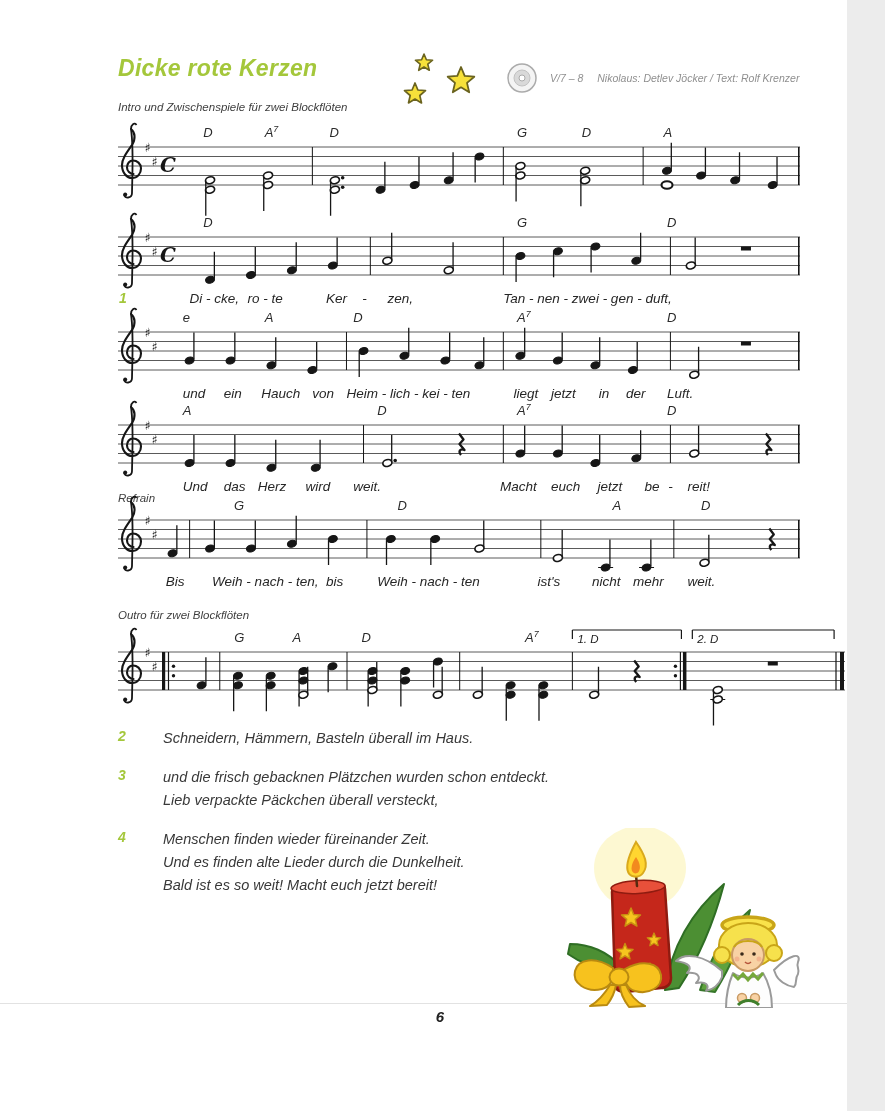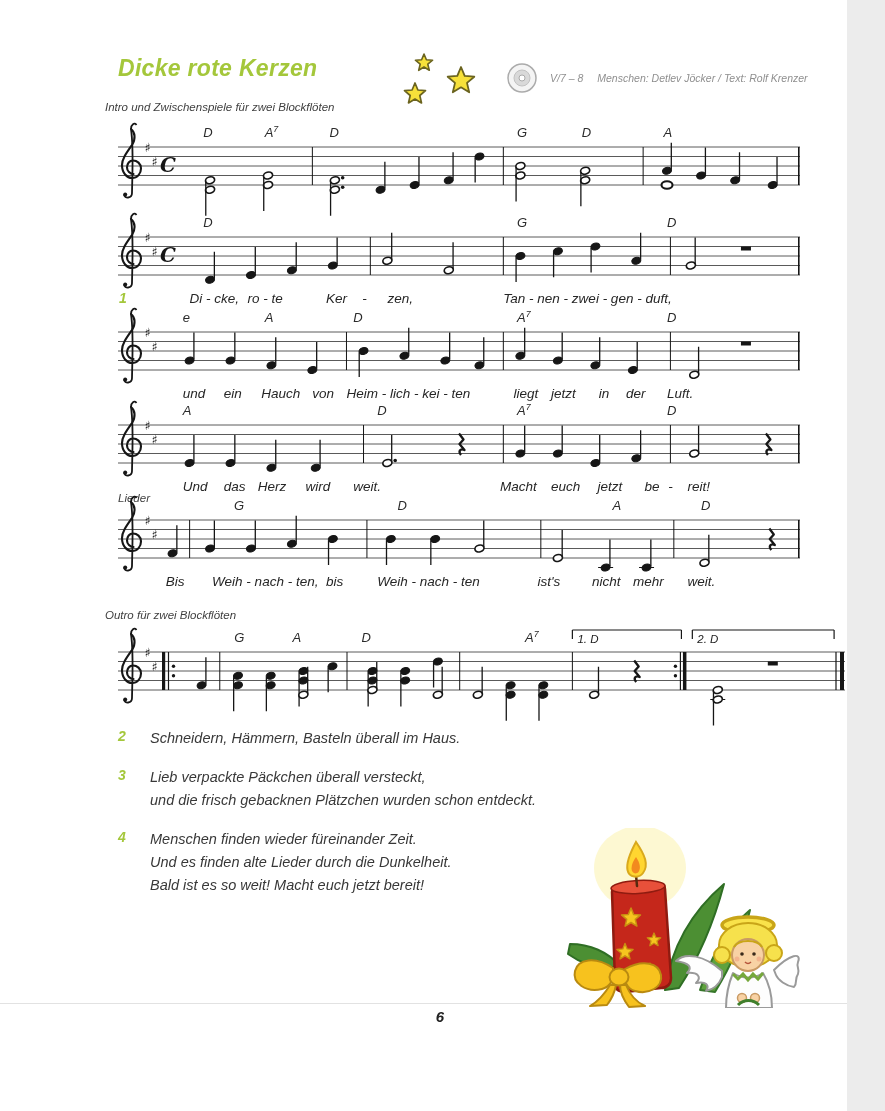--- a/index.html
+++ b/index.html
@@ -7,34 +7,34 @@
         font-family:"Liberation Sans",sans-serif;font-style:italic;}
   .edge-right{position:absolute;top:0;right:0;width:38px;height:100%;background:#ececec;}
   .edge-bottom{position:absolute;left:0;top:1003px;width:847px;height:1px;background:#e2e2e2;}
   .title{position:absolute;left:118px;top:55px;margin:0;font-size:23px;font-weight:bold;
          color:#a4c73b;letter-spacing:.3px;}
   .stars{position:absolute;left:398px;top:48px;}
   .cdrow{position:absolute;left:506px;top:62px;display:flex;align-items:center;
          color:#8f8f8f;font-size:10.5px;white-space:nowrap;justify-content:flex-end;}
   .cdrow svg{margin-right:12px;}
   .cdlabel{margin-right:14px;}
-  .caption{position:absolute;left:105px;font-size:11.5px;color:#3f3f3f;}
+  .caption{position:absolute;left:118px;font-size:11.5px;color:#3f3f3f;}
   .side-label{position:absolute;left:118px;font-size:11.5px;color:#3f3f3f;}
   .verse-no-float{position:absolute;left:119px;color:#a4c73b;font-weight:bold;font-size:14px;}
   .system{position:absolute;pointer-events:none;}
   svg text{font-family:"Liberation Sans",sans-serif;}
   .chord{font-size:13px;fill:#2a2a2a;}
   .lyric{font-size:13.5px;fill:#262626;}
   .sharp{font-size:12.5px;font-weight:bold;fill:#161616;font-family:"DejaVu Sans",sans-serif;}
   .timesig{font-family:"DejaVu Serif",serif;font-size:20px;font-weight:bold;fill:#161616;}
   .volta-label{font-size:11.5px;fill:#222;}
   .verses{position:absolute;left:118px;top:727px;width:480px;}
   .verse{display:flex;margin-bottom:16px;}
   .vno{width:32px;color:#a4c73b;font-weight:bold;font-size:14px;padding-top:1px;flex:none;}
-  .vlines{font-size:14.5px;line-height:23px;color:#383838;white-space:nowrap;}
+  .vlines{font-size:14.5px;line-height:23px;color:#383838;white-space:nowrap;margin-left:13px;}
   .illustration{position:absolute;left:552px;top:828px;}
   .pageno{position:absolute;left:425px;top:1008px;width:30px;text-align:center;
           font-size:15px;font-weight:bold;color:#222;}
 </style>
 </head>
 <body>
 
 <div class="page">
   <div class="edge-right"></div>
   <div class="edge-bottom"></div>
@@ -47,26 +47,26 @@
     <polygon fill="#f7e13a" stroke="#6b641f" stroke-width="1.7" stroke-linejoin="round" points="17.0,35.0 19.9,42.0 27.5,42.6 21.8,47.5 23.5,54.9 17.0,51.0 10.5,54.9 12.2,47.5 6.5,42.6 14.1,42.0"></polygon>
   </svg>
 
   <div class="cdrow">
     <svg width="32" height="32" viewBox="0 0 32 32">
       <circle cx="16" cy="16" r="14" fill="#f4f4f4" stroke="#ababab" stroke-width="1.5"></circle>
       <circle cx="16" cy="16" r="8" fill="#d9d9d9" stroke="#c2c2c2" stroke-width="1"></circle>
       <circle cx="16" cy="16" r="3" fill="#ffffff" stroke="#ababab" stroke-width="1"></circle>
     </svg>
     <span class="cdlabel">V/7 – 8</span>
-    <span>Menschen: Detlev Jöcker / Text: Rolf Krenzer</span>
+    <span>Nikolaus: Detlev Jöcker / Text: Rolf Krenzer</span>
   </div>
 
   <div class="caption" style="top:101px">Intro und Zwischenspiele für zwei Blockflöten</div>
   <div class="verse-no-float" style="top:290px">1</div>
-  <div class="side-label" style="top:492px">Lieder</div>
+  <div class="side-label" style="top:492px">Refrain</div>
   <div class="caption" style="top:609px">Outro für zwei Blockflöten</div>
 
   <div id="score">
       <svg class="system" viewBox="0 0 682 128" style="left:118px;top:99px;width:682px;height:128px">
         <line x1="0" y1="48" x2="682" y2="48" stroke="#5a5a5a" stroke-width="1"></line>
         <line x1="0" y1="57.5" x2="682" y2="57.5" stroke="#5a5a5a" stroke-width="1"></line>
         <line x1="0" y1="67" x2="682" y2="67" stroke="#5a5a5a" stroke-width="1"></line>
         <line x1="0" y1="76.5" x2="682" y2="76.5" stroke="#5a5a5a" stroke-width="1"></line>
         <line x1="0" y1="86" x2="682" y2="86" stroke="#5a5a5a" stroke-width="1"></line>
         <g fill="none" stroke="#161616">
@@ -617,22 +617,22 @@
   <section class="verses">
     <div class="verse">
       <span class="vno">2</span>
       <div class="vlines">
         <div>Schneidern, Hämmern, Basteln überall im Haus.</div>
       </div>
     </div>
     <div class="verse">
       <span class="vno">3</span>
       <div class="vlines">
+        <div>und die frisch gebacknen Plätzchen wurden schon entdeckt.</div>
         <div>Lieb verpackte Päckchen überall versteckt,</div>
-        <div>und die frisch gebacknen Plätzchen wurden schon entdeckt.</div>
       </div>
     </div>
     <div class="verse">
       <span class="vno">4</span>
       <div class="vlines">
         <div>Menschen finden wieder füreinander Zeit.</div>
         <div>Und es finden alte Lieder durch die Dunkelheit.</div>
         <div>Bald ist es so weit! Macht euch jetzt bereit!</div>
       </div>
     </div>

